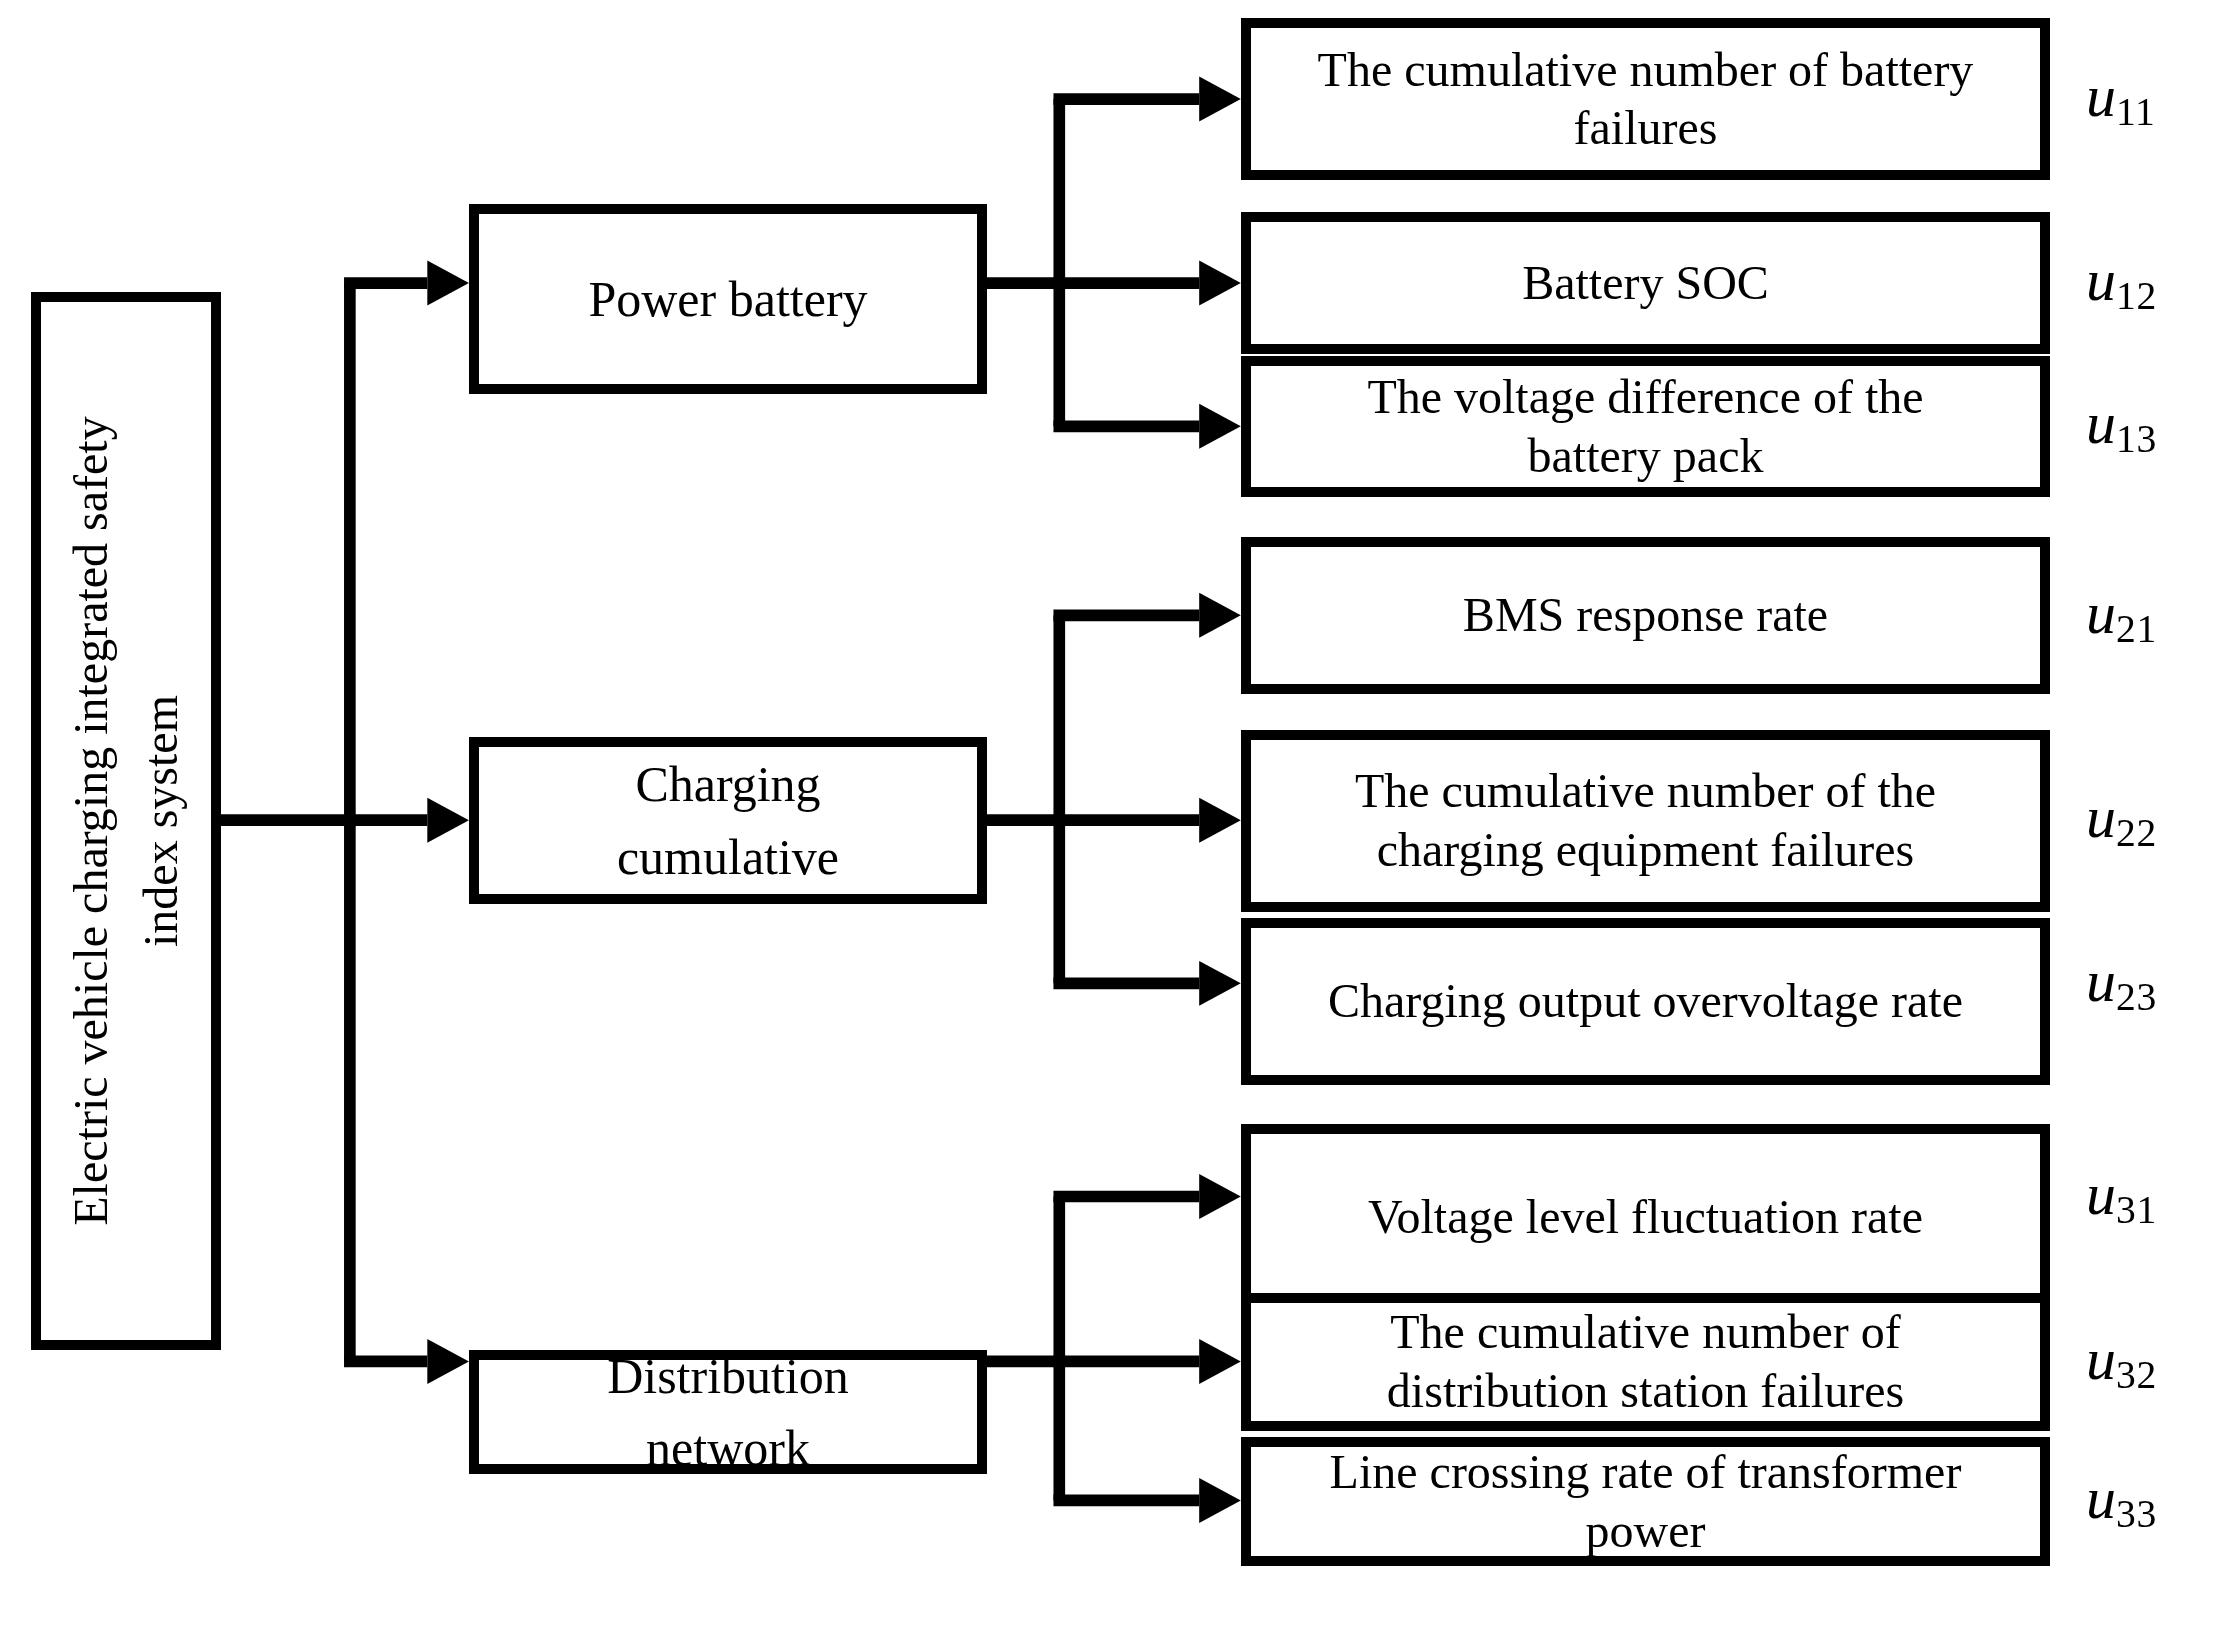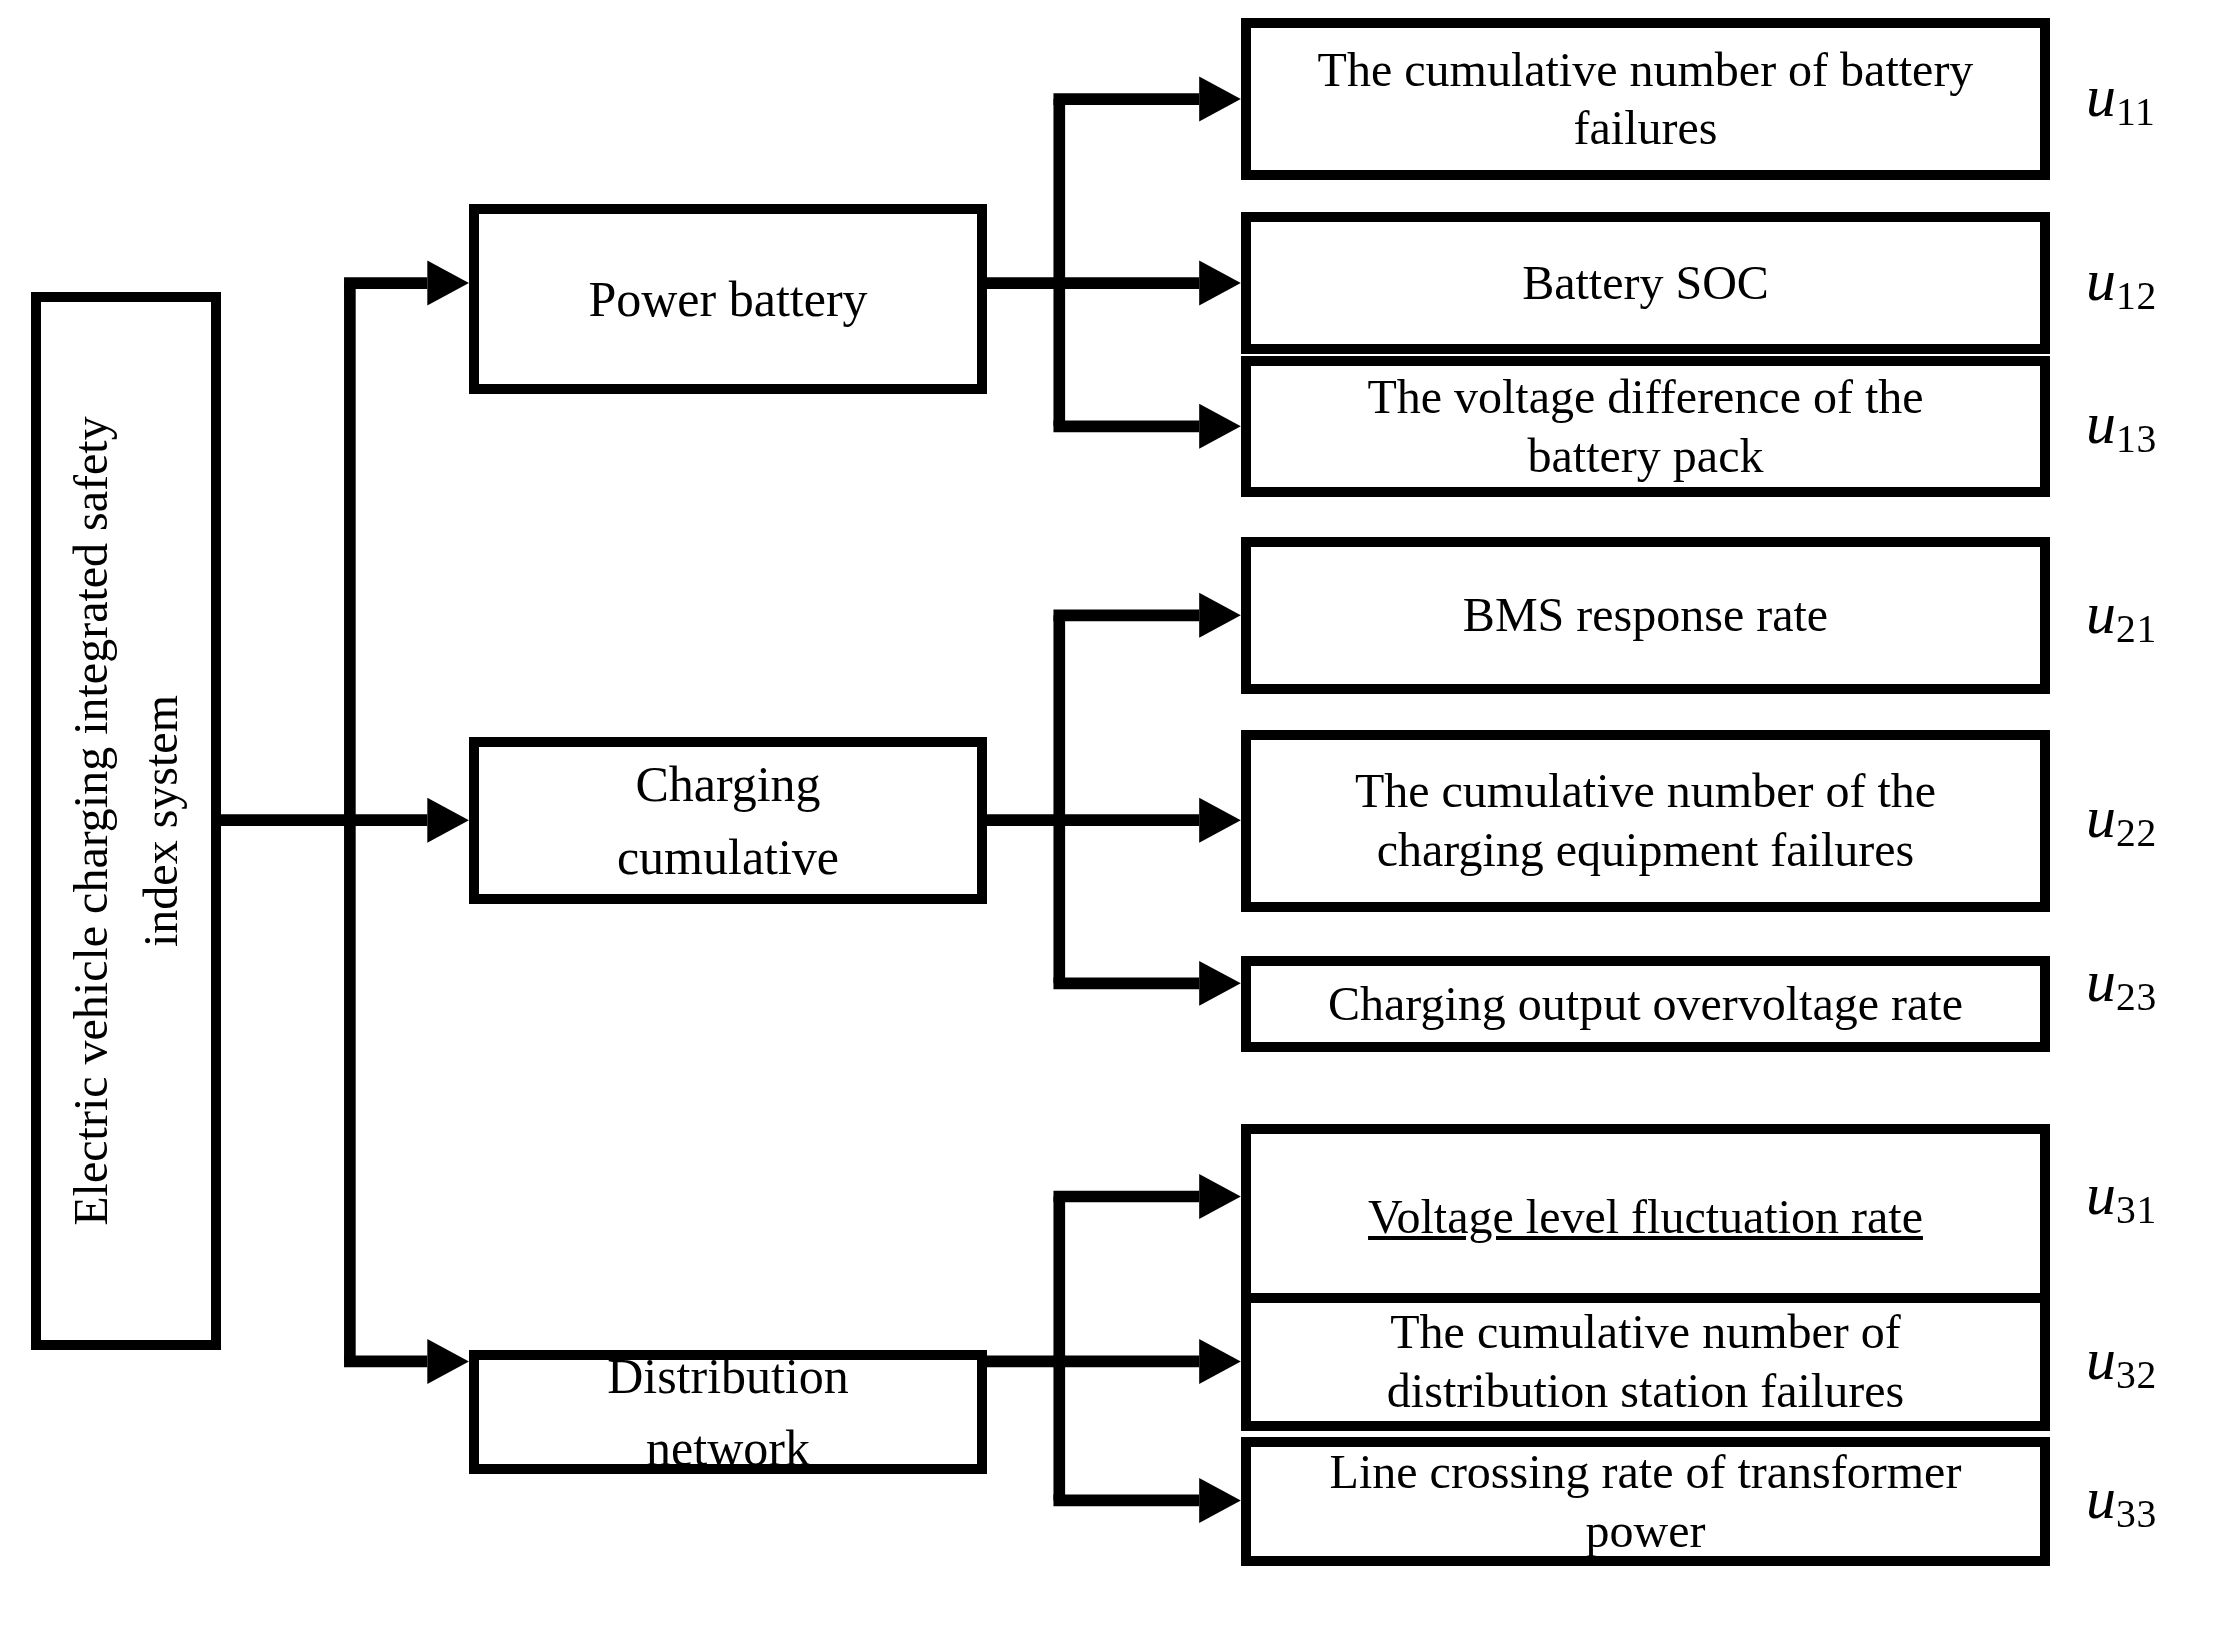--- a/index.html
+++ b/index.html
@@ -31,22 +31,22 @@
   #gbox-1 { top:737px;  height:167px; }
   #gbox-2 { top:1350px; height:124px; }
   
   .rbox { left:1241px; width:809px; font-size:48px; line-height:1.22; }
   .rbox .txt { max-width:666px; }
   #rbox-00 { top:18.3px;   height:162px; }
   #rbox-01 { top:212px;  height:142px; }
   #rbox-02 { top:356px;  height:141px; }
   #rbox-10 { top:537px;  height:157px; }
   #rbox-11 { top:730px;  height:182px; }
-  #rbox-12 { top:956px; height:96px; }
-  #rbox-20 { top:1124px; height:186px;text-decoration:underline; }
+  #rbox-12 { top:918px; height:167px; }
+  #rbox-20 { top:1124px; height:186px; }
   #rbox-21 { top:1293px; height:138px; }
   #rbox-22 { top:1437px; height:129px; }
   
   .usym {
     position:absolute; left:2086px; width:130px; text-align:left;
     font-size:60px; font-style:italic; line-height:1; transform:translateY(-50%);
   }
   .usym sub { font-size:0.66em; font-style:normal; vertical-align:-0.22em; letter-spacing:0.02em; }
   #usym-00 { top:99px; }  #usym-01 { top:283px; }  #usym-02 { top:426px; }
   #usym-10 { top:616px; }  #usym-11 { top:820px; }  #usym-12 { top:984px; }

